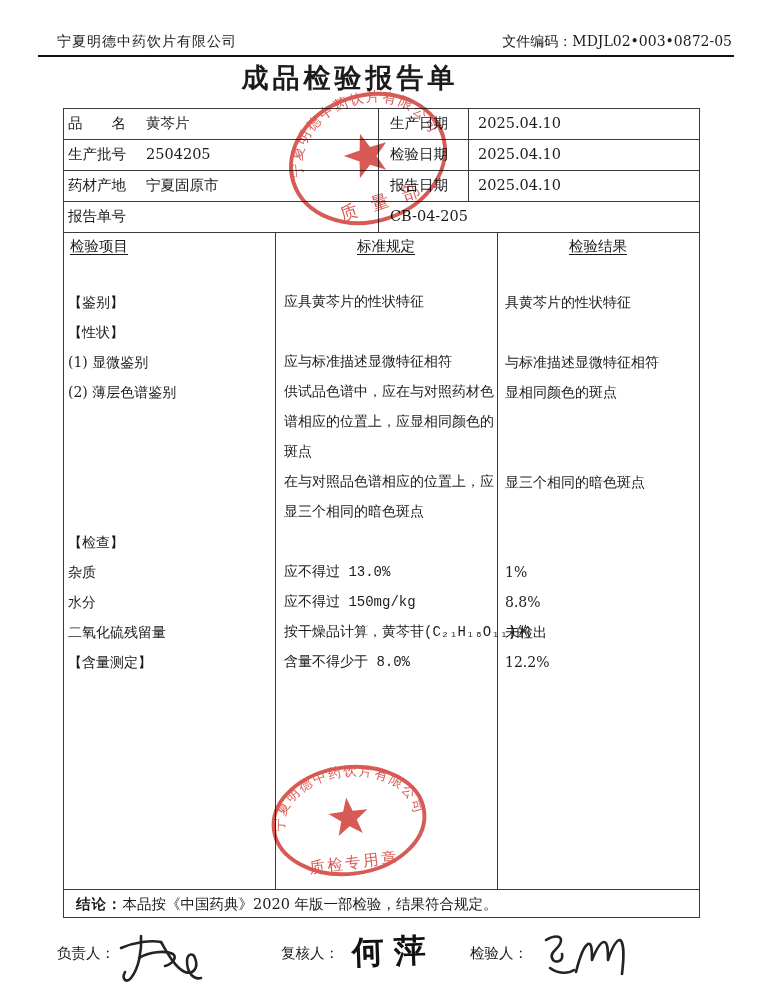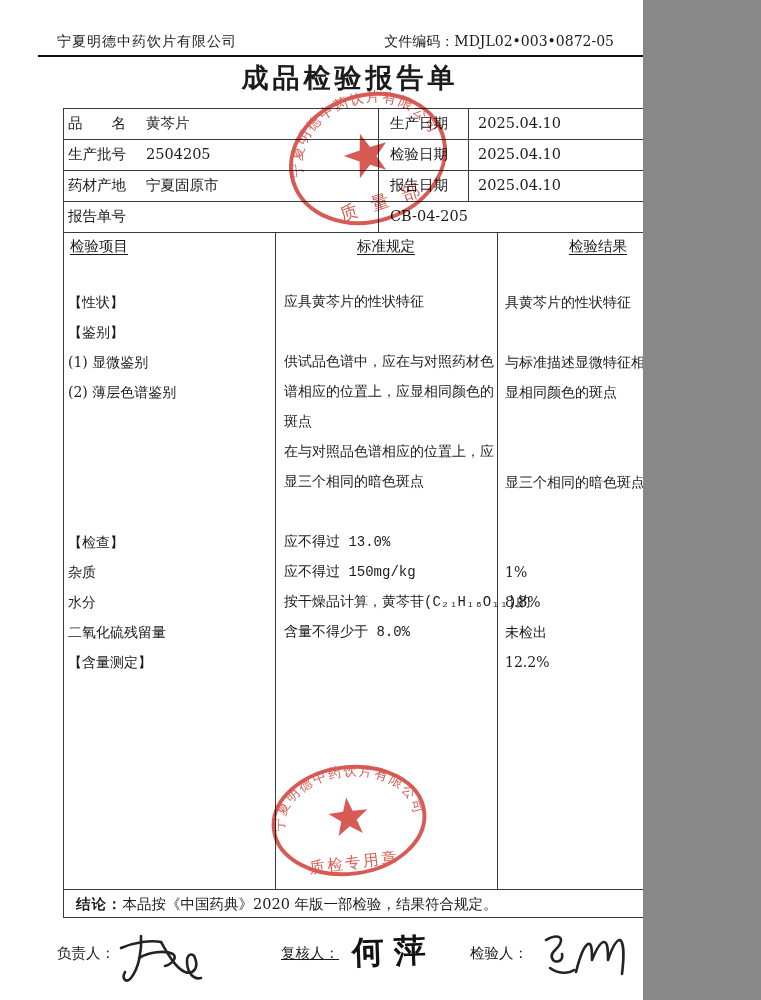--- a/index.html
+++ b/index.html
@@ -1,17 +1,17 @@
 <!DOCTYPE html>
 <html><head>
 <meta charset="utf-8">
 <style>
   html,body{margin:0;padding:0;background:#888;}
   #page{
-    position:relative;width:643px;height:1000px;background:#ffffff;
+    position:relative;width:761px;height:1000px;background:#ffffff;
     font-family:"DejaVu Serif","Liberation Serif",serif;
     color:#1b1b1b;overflow:hidden;
   }
   .abs{position:absolute;}
   .hline{position:absolute;background:#3a3a3a;height:1px;}
   .vline{position:absolute;background:#3a3a3a;width:1px;}
   .hdr-left{left:57px;top:33px;font-size:14px;letter-spacing:1px;}
   .hdr-right{right:29px;top:33px;font-size:14px;}
   .rule{left:38px;top:55px;width:696px;height:2px;background:#111;}
   .title{left:0;top:60px;width:700px;text-align:center;font-size:27px;font-weight:bold;letter-spacing:4px;}
@@ -70,38 +70,39 @@
   <div class="vline" style="left:275px;top:232px;height:657px;"></div>
   <div class="vline" style="left:497px;top:232px;height:657px;"></div>
   <div class="hline" style="left:63px;top:889px;width:637px;"></div>
   <div class="hline" style="left:63px;top:917px;width:637px;"></div>
 
   <div class="colhead" style="left:70px;">检验项目</div>
   <div class="colhead" style="left:275px;width:222px;text-align:center;">标准规定</div>
   <div class="colhead" style="left:497px;width:202px;text-align:center;">检验结果</div>
 
   <div class="lines" style="left:68px;width:200px;">
+      <div class="tline">【鉴别】</div>
       <div class="tline">【性状】</div>
-      <div class="tline">【鉴别】</div>
       <div class="tline">(1) 显微鉴别</div>
       <div class="tline">(2) 薄层色谱鉴别</div>
       <div class="tline">&nbsp;</div>
       <div class="tline">&nbsp;</div>
       <div class="tline">&nbsp;</div>
       <div class="tline">&nbsp;</div>
       <div class="tline">【检查】</div>
       <div class="tline">杂质</div>
       <div class="tline">水分</div>
       <div class="tline">二氧化硫残留量</div>
       <div class="tline">【含量测定】</div>
       <div class="tline">&nbsp;</div>
     </div>
   <div class="lines" style="left:284px;width:215px;font-family:Liberation Mono, monospace;">
       <div class="tline">应具黄芩片的性状特征</div>
       <div class="tline">&nbsp;</div>
+      <div class="tline">应与标准描述显微特征相符</div>
       <div class="tline">供试品色谱中，应在与对照药材色</div>
       <div class="tline">谱相应的位置上，应显相同颜色的</div>
       <div class="tline">斑点</div>
       <div class="tline">在与对照品色谱相应的位置上，应</div>
       <div class="tline">显三个相同的暗色斑点</div>
       <div class="tline">&nbsp;</div>
       <div class="tline">应不得过 13.0%</div>
       <div class="tline">应不得过 150mg/kg</div>
       <div class="tline">按干燥品计算，黄芩苷(C₂₁H₁₈O₁₁)的</div>
       <div class="tline">含量不得少于 8.0%</div>
@@ -119,21 +120,21 @@
       <div class="tline">1%</div>
       <div class="tline">8.8%</div>
       <div class="tline">未检出</div>
       <div class="tline">12.2%</div>
       <div class="tline">&nbsp;</div>
     </div>
 
   <div class="concl"><b>结论：</b><span>本品按《中国药典》2020 年版一部检验，结果符合规定。</span></div>
 
   <div class="siglabel" style="left:57px;">负责人：</div>
-  <div class="siglabel" style="left:281px;text-decoration:underline;">复核人：</div>
+  <div class="siglabel" style="left:281px;">复核人：</div>
   <div class="siglabel" style="left:470px;">检验人：</div>
 
   <svg class="sig" style="left:115px;top:928px;" width="95" height="62" viewBox="0 0 95 62">
     <g fill="none" stroke="#232323" stroke-width="2.6" stroke-linecap="round" stroke-linejoin="round">
       <path d="M6,20 C20,14 36,12 46,14"></path>
       <path d="M26,8 C27,22 24,40 16,50 C12,55 6,52 10,44"></path>
       <path d="M24,30 C34,24 50,22 58,26 C62,29 58,36 50,38"></path>
       <path d="M46,14 C52,24 60,40 70,44 C78,47 84,40 80,30 C78,24 72,26 72,33 C72,44 78,52 86,50"></path>
     </g>
   </svg>

